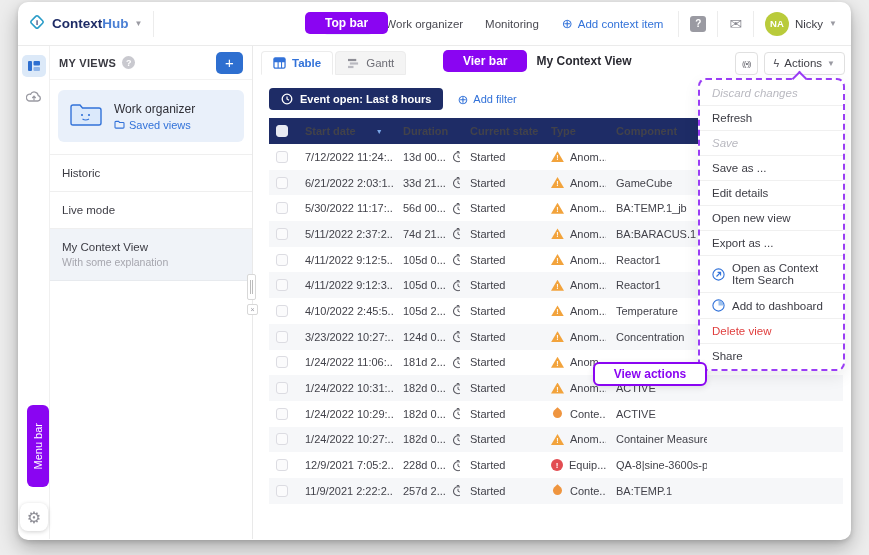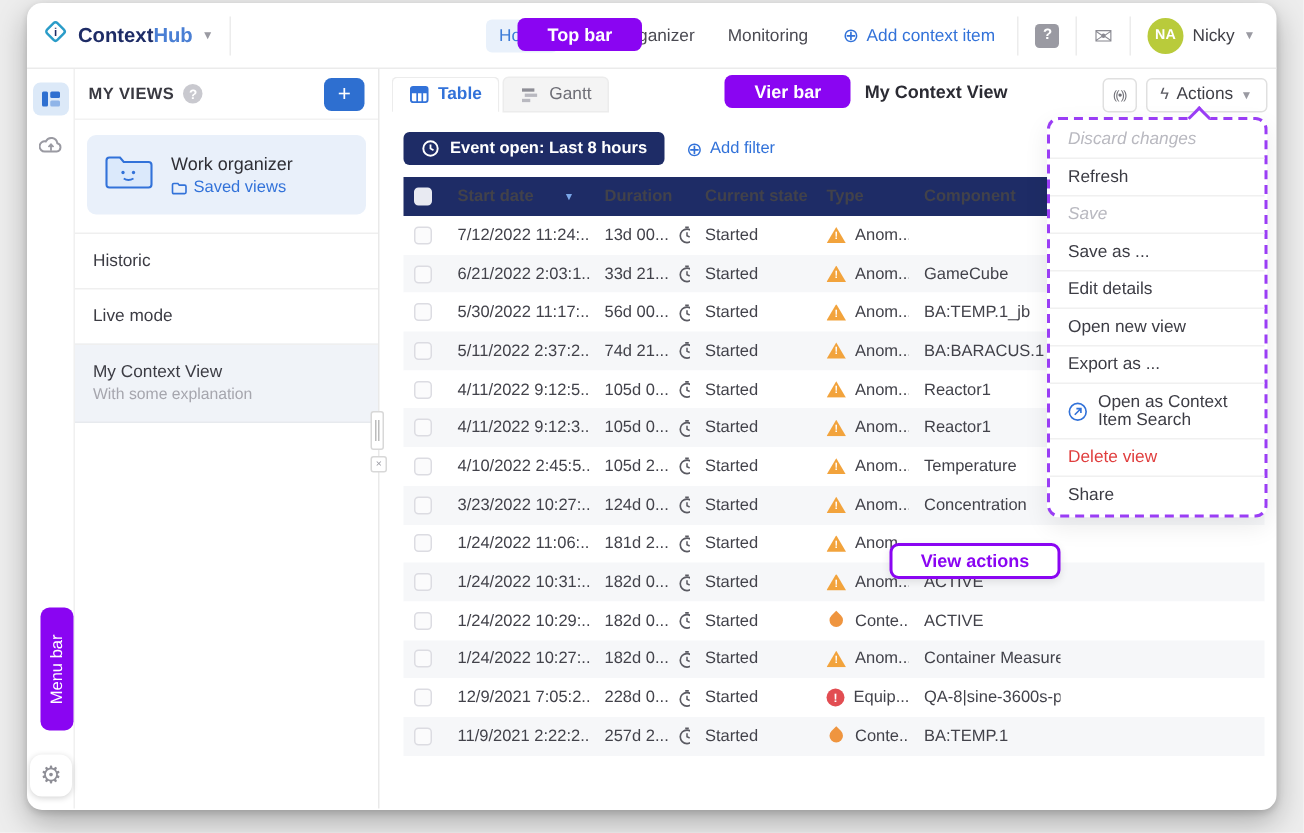--- a/index.html
+++ b/index.html
@@ -11,21 +11,21 @@
 
   
   .topbar { height:44px; display:flex; align-items:center; padding:0 14px 0 10px;
     border-bottom:1px solid #ebebeb; position:relative; }
   .brand { display:flex; align-items:center; gap:6px; }
   .brand-text { font-size:13.5px; font-weight:bold; color:#1e2c66; }
   .brand-text .hub { color:#4a7fd4; }
   .chev { font-size:8px; color:#9a9aa2; }
   .vdiv { width:1px; height:26px; background:#ececec; margin:0 11px; }
   .pill { background:var(--purple,#8a05f2); color:#fff; font-weight:bold; font-size:12px;
-    border-radius:5px; padding:4px 20px;margin-left:40px; }
+    border-radius:5px; padding:4px 20px; }
   .pill-topbar { position:absolute; left:287px; top:10px; }
   .spacer { flex:1; }
   .nav { display:flex; align-items:center; gap:4px; margin-right:10px; }
   .nav-item { font-size:11.5px; color:#4a4a52; padding:5px 9px; border-radius:4px; cursor:default; }
   .nav-item.active { background:#e9f1fb; color:#3d7cd8; }
   .add-ctx { display:flex; align-items:center; gap:5px; color:#3272d9; font-size:11.5px; margin:0 4px; }
   .oplus { font-size:13px; line-height:1; }
   .help-sq { width:16px; height:16px; background:#9a9aa2; border-radius:3px; color:#fff;
     font-size:10px; font-weight:bold; display:flex; align-items:center; justify-content:center; }
   .mail { font-size:15px; color:#8a8a92; }
@@ -674,20 +674,27 @@
             <div class="mi">
               <span>Export as ...</span>
             </div>
             <div class="mi">
               <svg class="mi-icon" viewBox="0 0 13 13">
                 <circle cx="6.5" cy="6.5" r="5.6" fill="none" stroke="#3272d9" stroke-width="1.1"></circle>
                 <path d="M4.5 8.5 L8.5 4.5 M5.6 4.4 h3 v3" fill="none" stroke="#3272d9" stroke-width="1.1"></path>
               </svg>
               <span>Open as Context Item Search</span>
             </div>
+            <div class="mi">
+              <svg class="mi-icon" viewBox="0 0 13 13">
+                <circle cx="6.5" cy="6.5" r="5.6" fill="none" stroke="#3272d9" stroke-width="1.1"></circle>
+                <path d="M6.5 6.5 V1.6 A4.9 4.9 0 0 1 11.4 6.5 Z" fill="#9cc0ee"></path>
+              </svg>
+              <span>Add to dashboard</span>
+            </div>
             <div class="mi danger">
               <span>Delete view</span>
             </div>
             <div class="mi">
               <span>Share</span>
             </div>
           </div>
       </div>
 
       <div class="callout">View actions</div>

